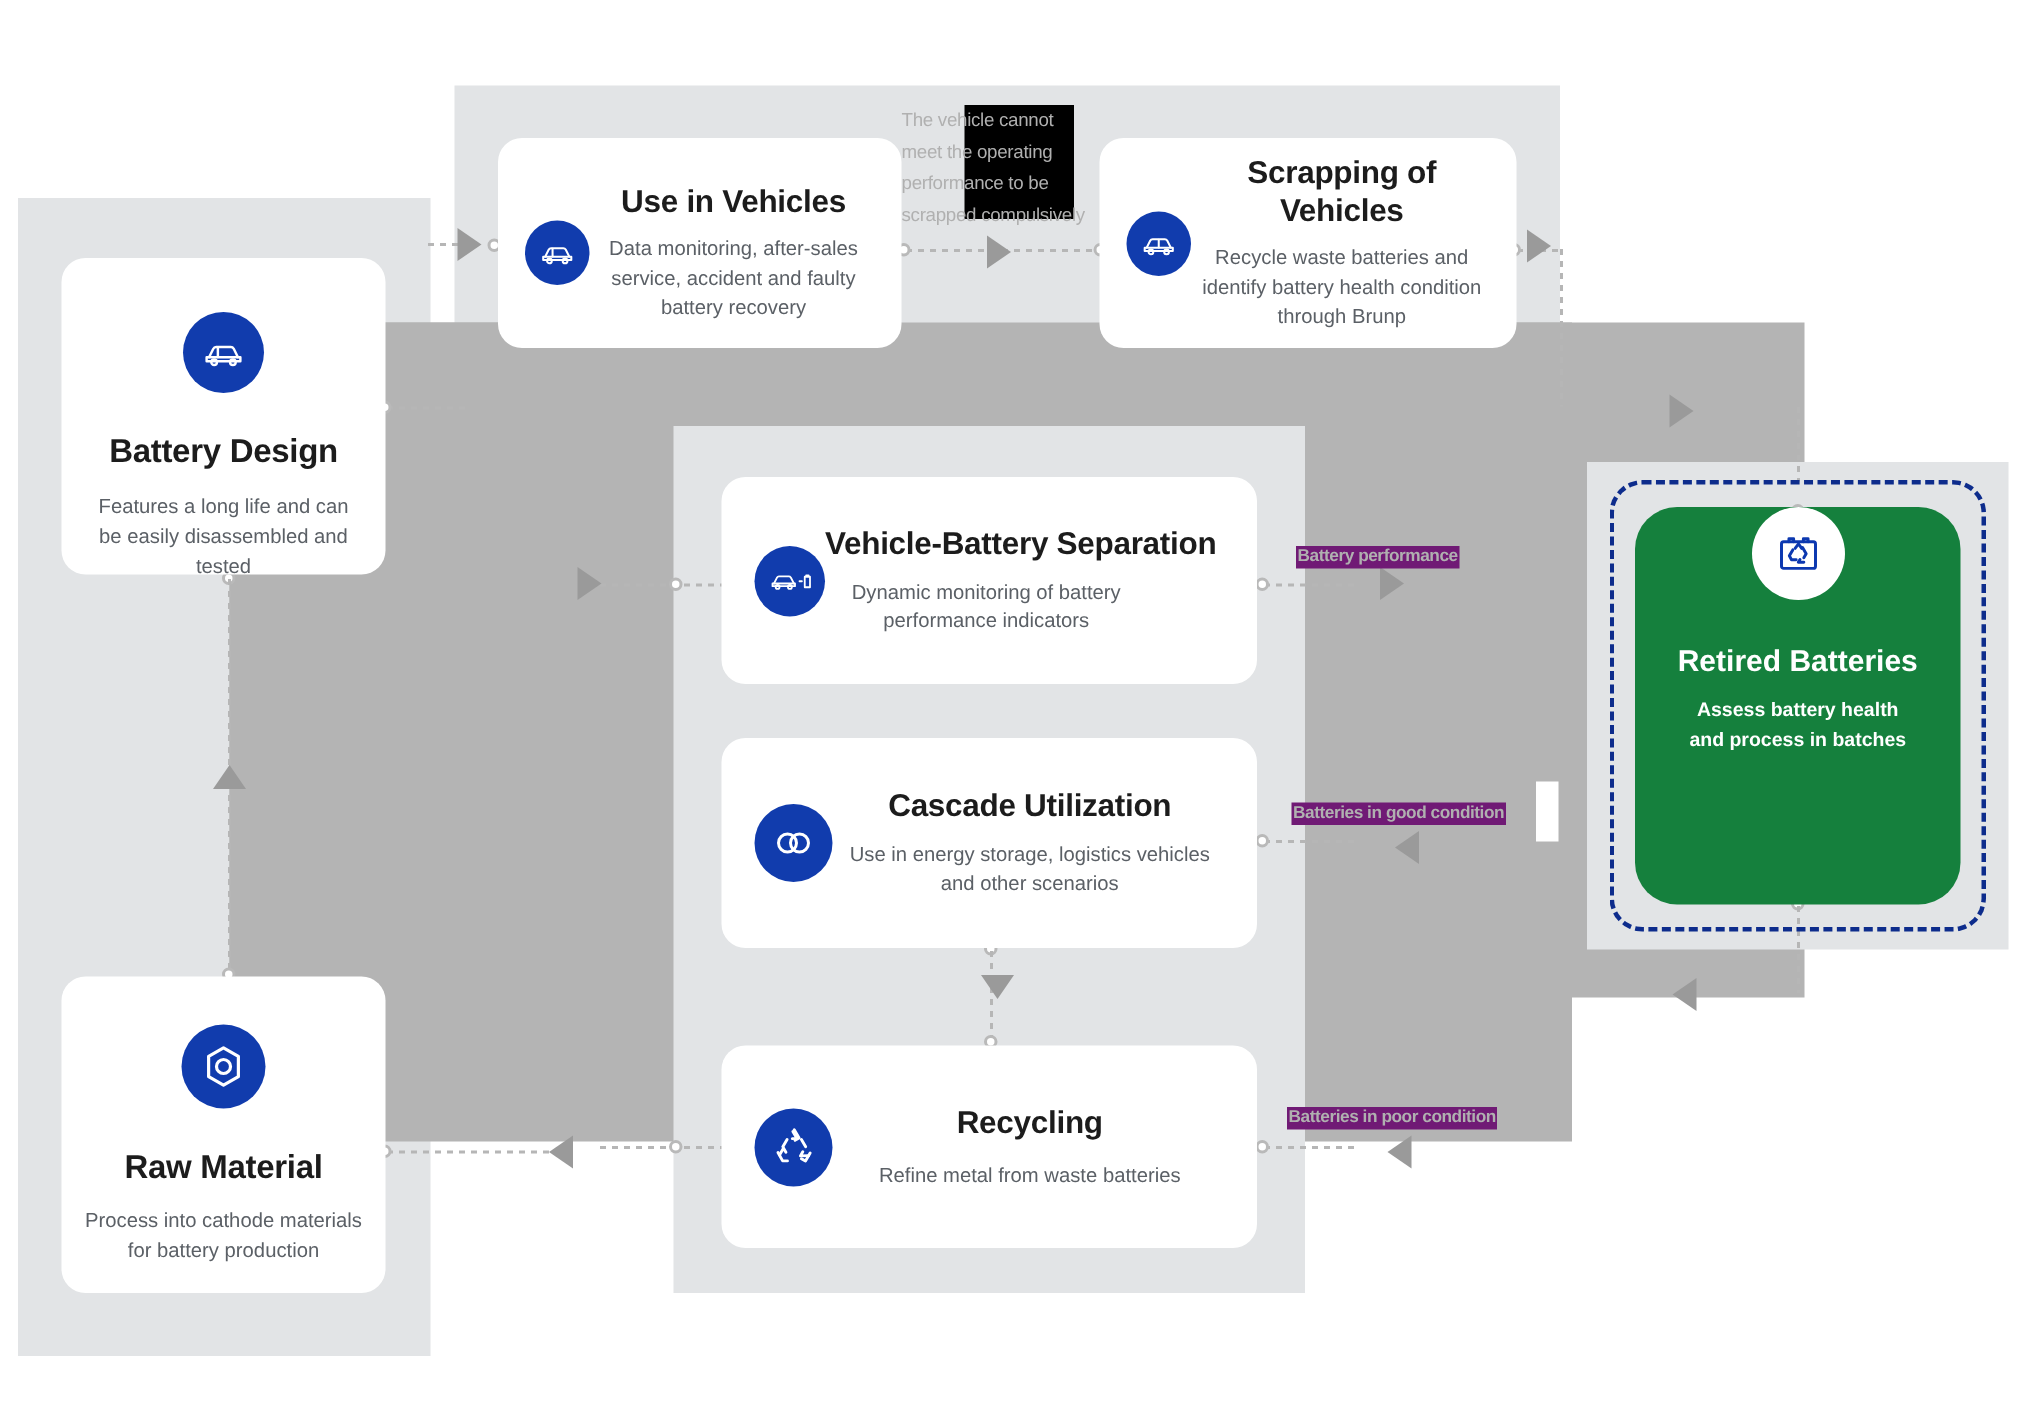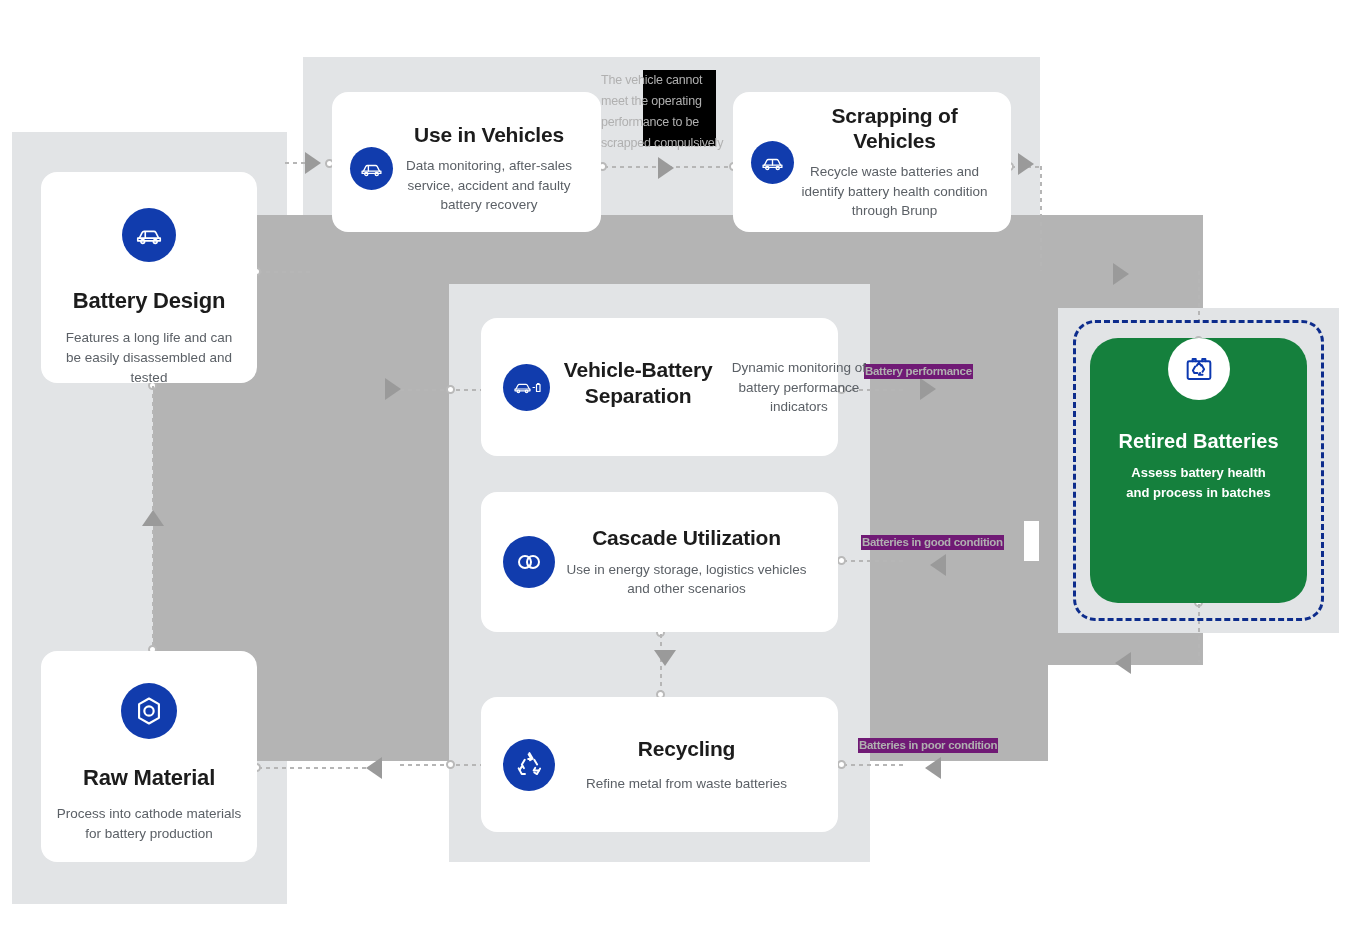--- a/index.html
+++ b/index.html
@@ -177,21 +177,21 @@
     <div class="circ" style="width:47px;height:47px;">
       <svg width="30" height="30" viewBox="0 0 30 24" fill="none" stroke="#fff" stroke-width="1.2" stroke-linecap="round" stroke-linejoin="round">
         <path d="M3 14h15v1.8H3z"></path>
           <path d="M4 14l1.9-3.8c.3-.5.8-.9 1.4-.9h6.6c.5 0 1 .3 1.3.7L17.3 14"></path>
         <circle cx="6.4" cy="16.3" r="1.3"></circle>
           <circle cx="14.6" cy="16.3" r="1.3"></circle>
         <path d="M21 12.5h1.6M24.5 9.5h3.5v7h-3.5z"></path>
           <path d="M25.4 8.6h1.7"></path>
       </svg>
     </div>
-    <div style="flex:1;display:flex;align-items:flex-end;">
+    <div style="flex:1;display:flex;flex-direction:column;align-items:flex-start;">
       <div class="ctitle" style="margin-bottom:9px;">Vehicle-Battery Separation</div>
       <div class="cdesc" style="width:215px;">Dynamic monitoring of battery performance indicators</div>
     </div>
   </div>
 
   <div class="card horiz" style="left:481px;top:492px;width:357px;height:140px;padding:0 20px 0 22px;">
     <div class="circ" style="width:52px;height:52px;">
       <svg width="32" height="32" viewBox="0 0 32 32" fill="none" stroke="#fff" stroke-width="2" stroke-linecap="round">
         <circle cx="12" cy="16" r="6"></circle>
           <circle cx="20" cy="16" r="6"></circle>

